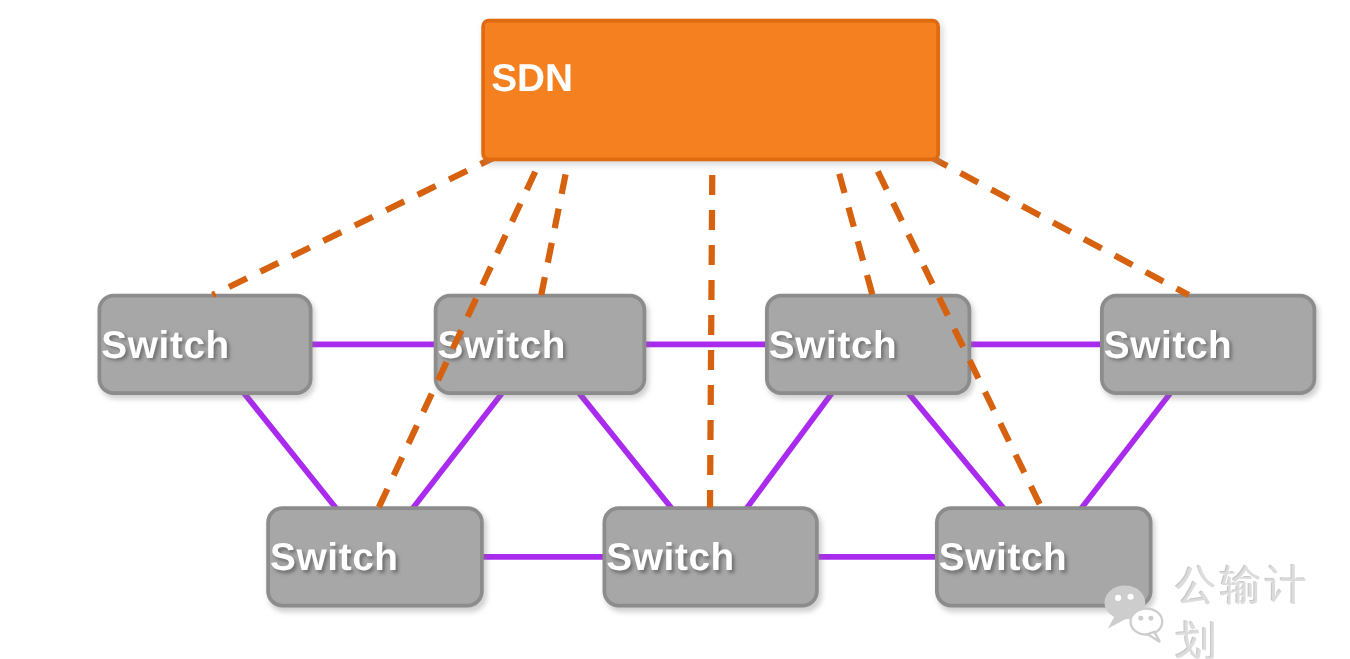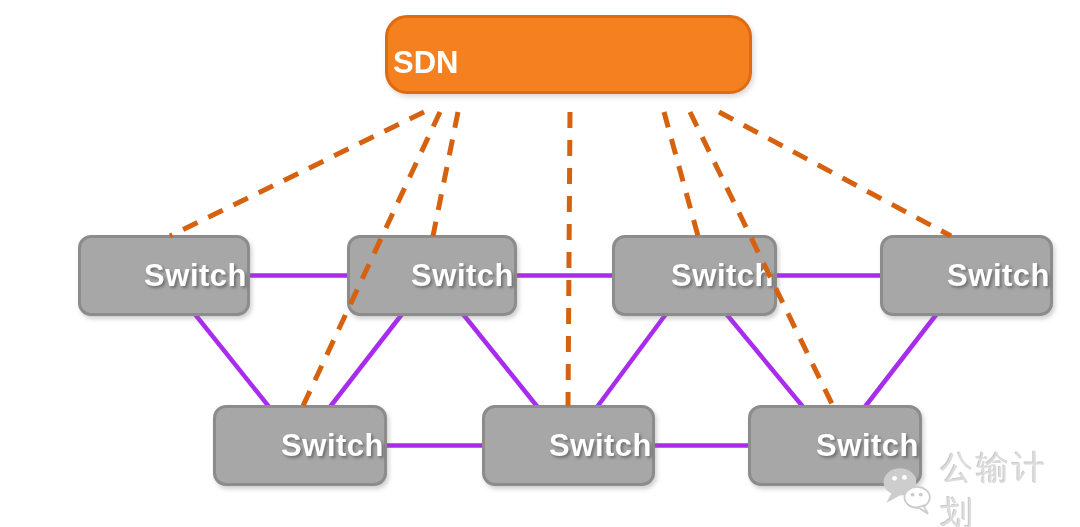--- a/index.html
+++ b/index.html
@@ -11,35 +11,35 @@
     font-family:"Liberation Sans", sans-serif;
   }
   .layer{position:absolute;left:0;top:0;}
   svg.layer{width:1080px;height:527px;}
   #nodes{width:1080px;height:527px;}
 
   .switch-node{
     position:absolute;
     box-sizing:border-box;
     border-radius:13px;
-    display:flex;align-items:center;justify-content:flex-end;
+    display:flex;align-items:center;justify-content:flex-start;
     box-shadow:2px 3px 4px rgba(120,120,120,0.35);
   }
   .switch-node span{
     font-weight:bold;
     font-size:31px;
     letter-spacing:0.5px;
     text-shadow:2px 2px 3px rgba(80,80,80,0.65);
   }
 
   .controller{
     position:absolute;
-    left:385px;top:15px;width:367px;height:79px;
+    left:385px;top:15px;width:367px;height:114px;
     box-sizing:border-box;
-    border-radius:22px;
+    border-radius:6px;
     display:flex;align-items:baseline;
     gap:10px;
     padding:27px 0 0 5px;
     box-shadow:2px 3px 5px rgba(150,150,150,0.35);
   }
   .ctl-small{font-size:31px;font-weight:bold;}
   .ctl-large{font-size:45px;font-weight:bold;letter-spacing:1px;}
 
   .watermark{
     position:absolute;

